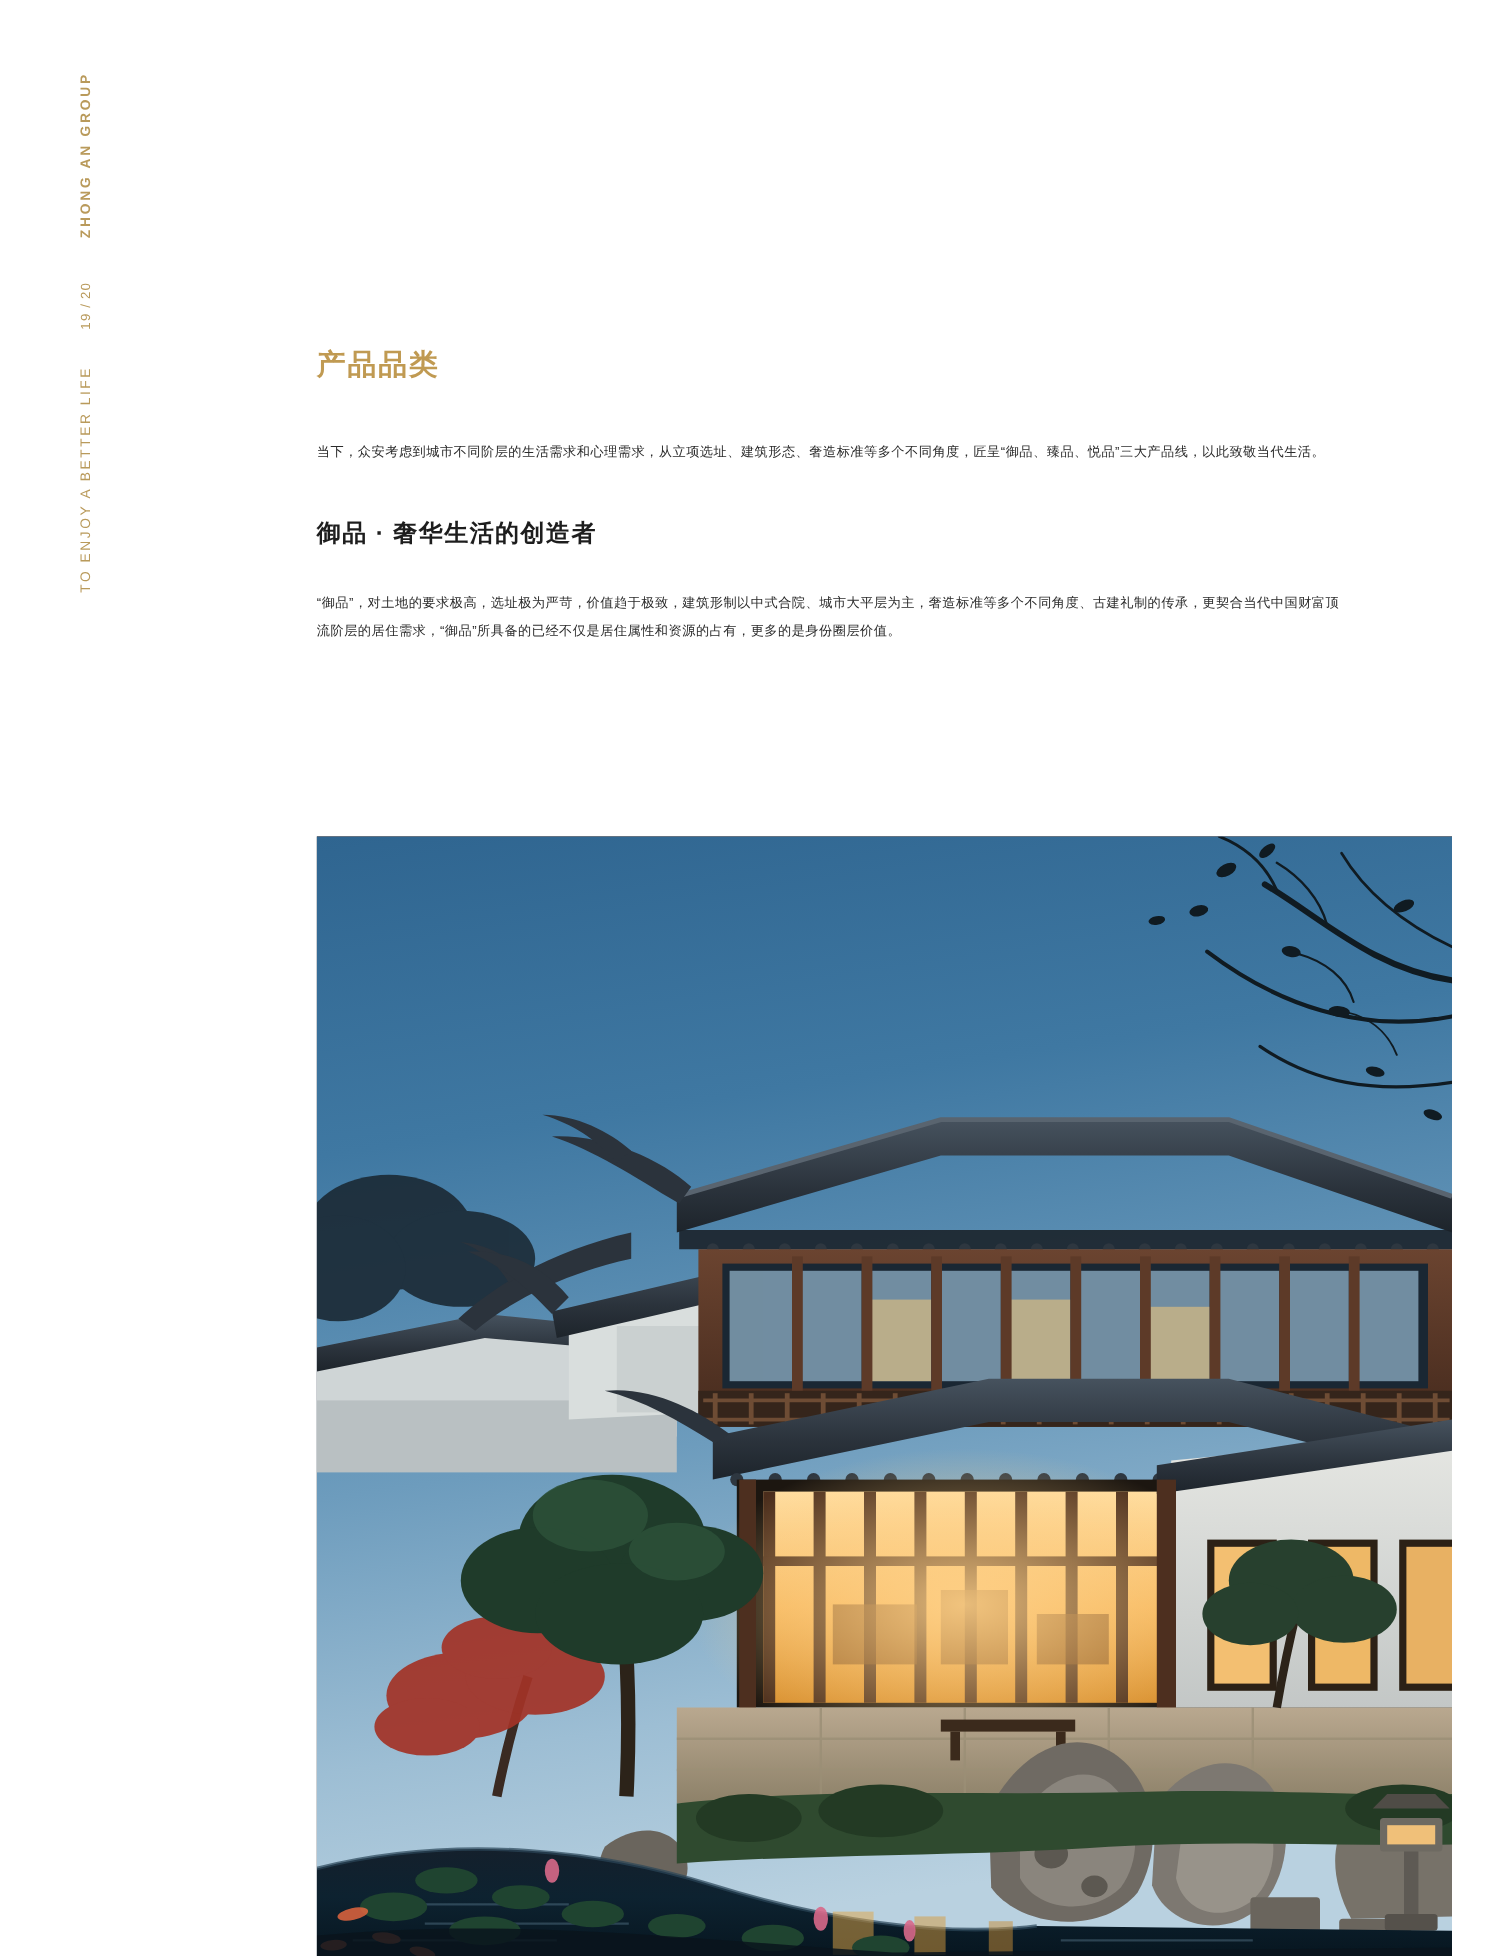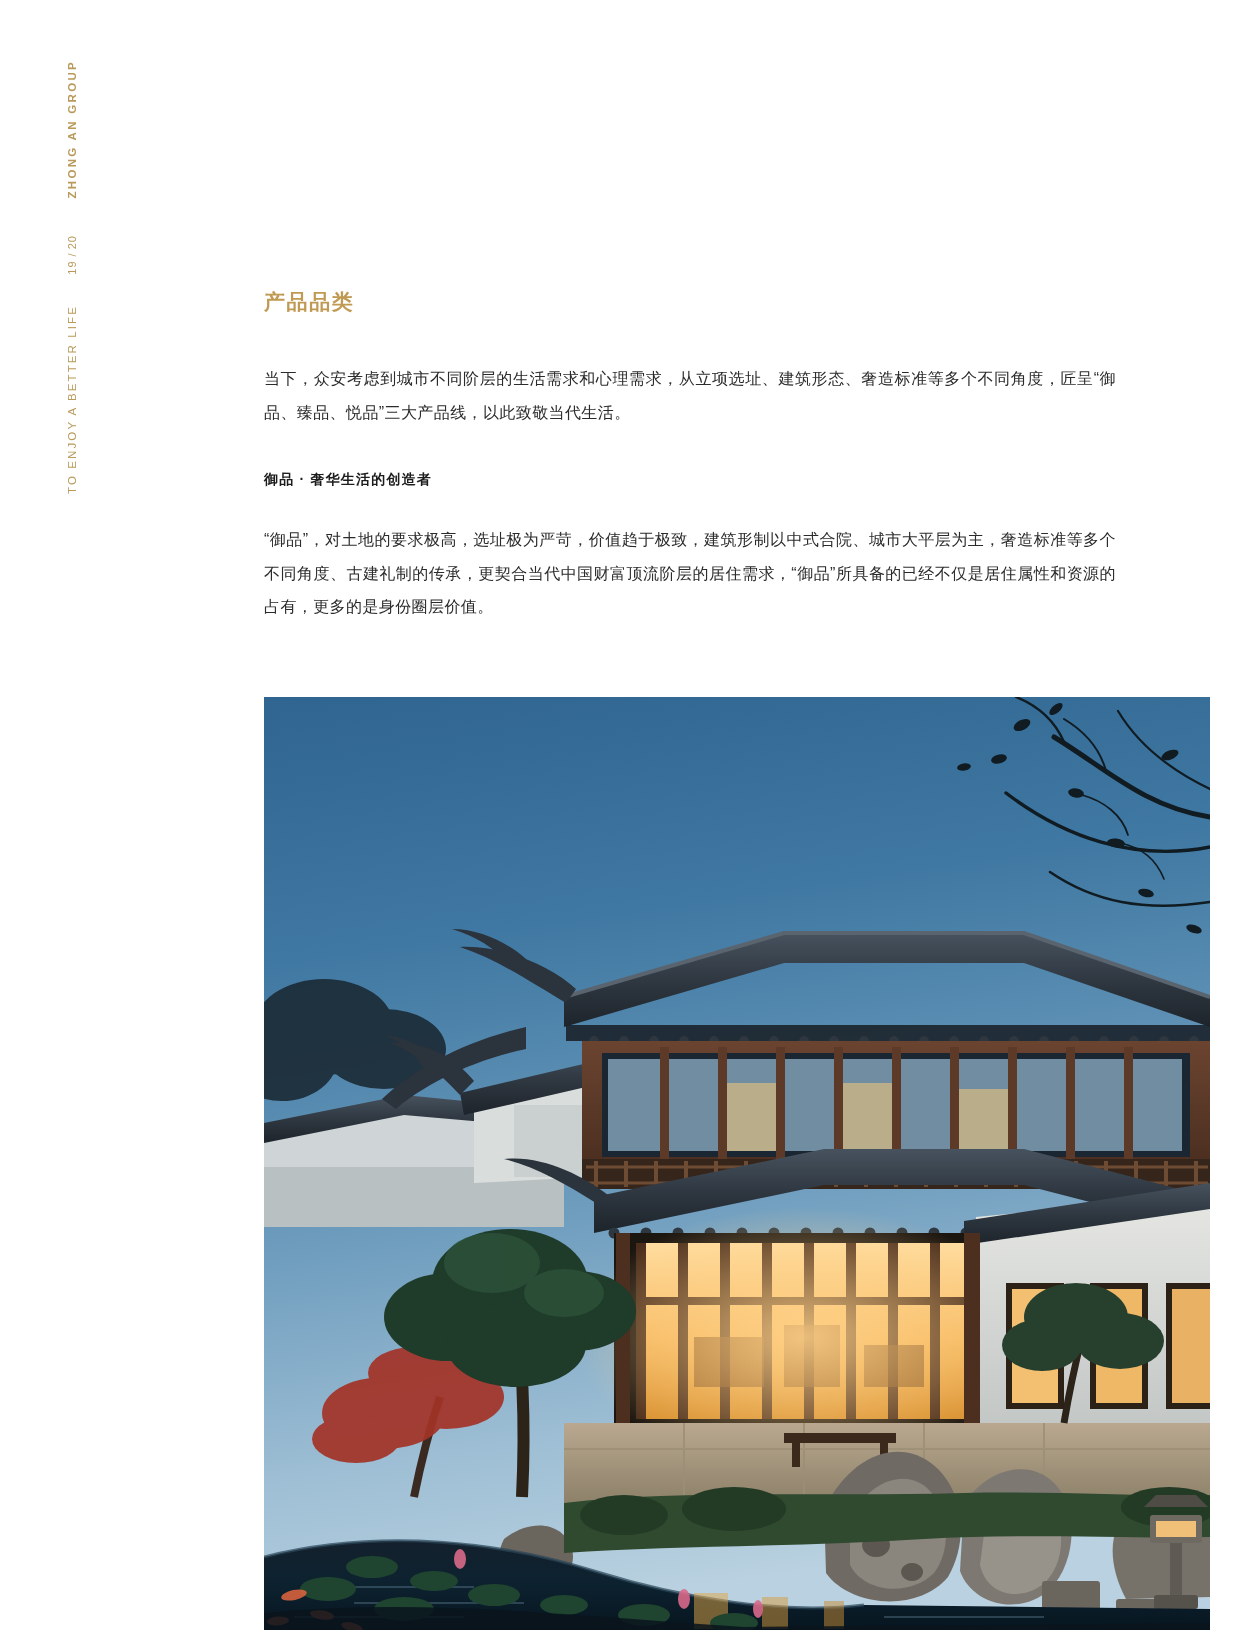--- a/index.html
+++ b/index.html
@@ -62,37 +62,37 @@
   
   #content {
     position: absolute;
     left: 264px;
     top: 288px;
     width: 852px;
   }
 
   #section-heading {
     color: #c09a52;
-    font-size: 21px;
+    font-size: 24px;
     font-weight: 700;
     letter-spacing: 1.6px;
     margin: 0 0 46px 0;
   }
 
   .body-para {
-    font-size: 16px;
+    font-size: 11px;
     line-height: 2.1;
     letter-spacing: 0.4px;
     margin: 0 0 30px 0;
     color: #2b2b2b;
     text-align: justify;
   }
 
   #subheading {
-    font-size: 14px;
+    font-size: 20px;
     font-weight: 700;
     letter-spacing: 1.2px;
     margin: 42px 0 34px 0;
     color: #1d1d1d;
   }
 
   
   #photo-frame {
     position: absolute;
     left: 264px;

